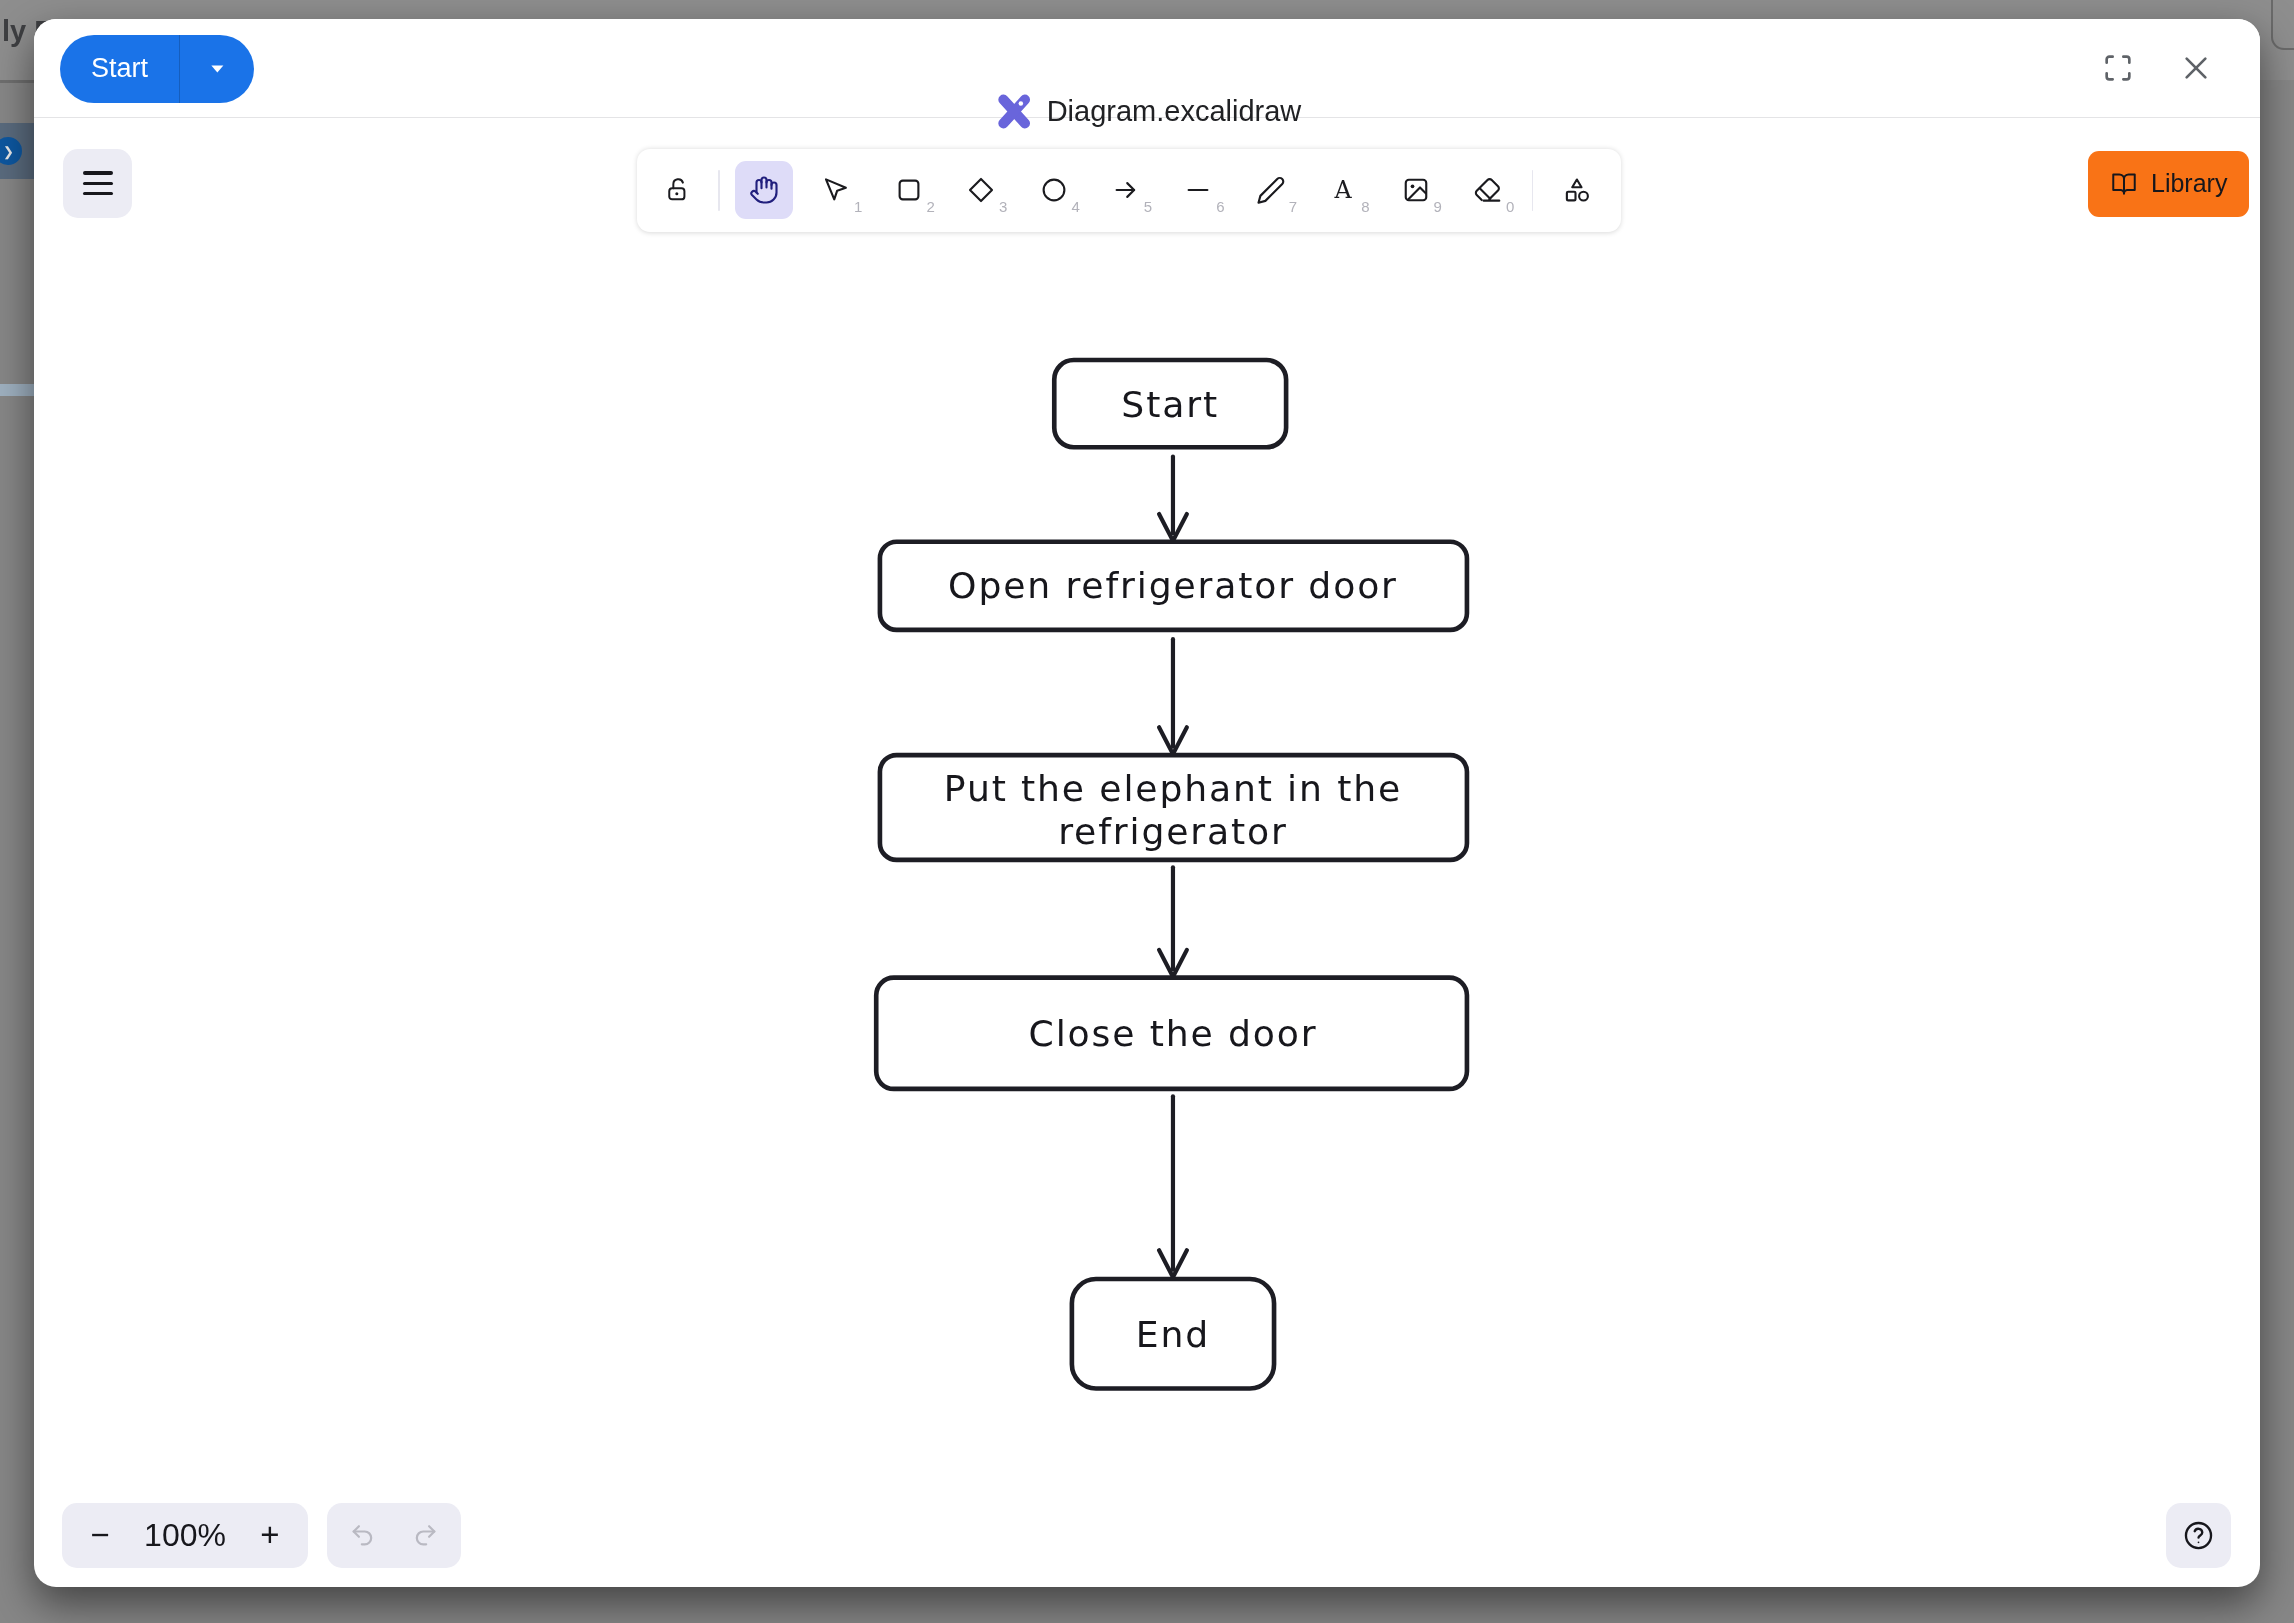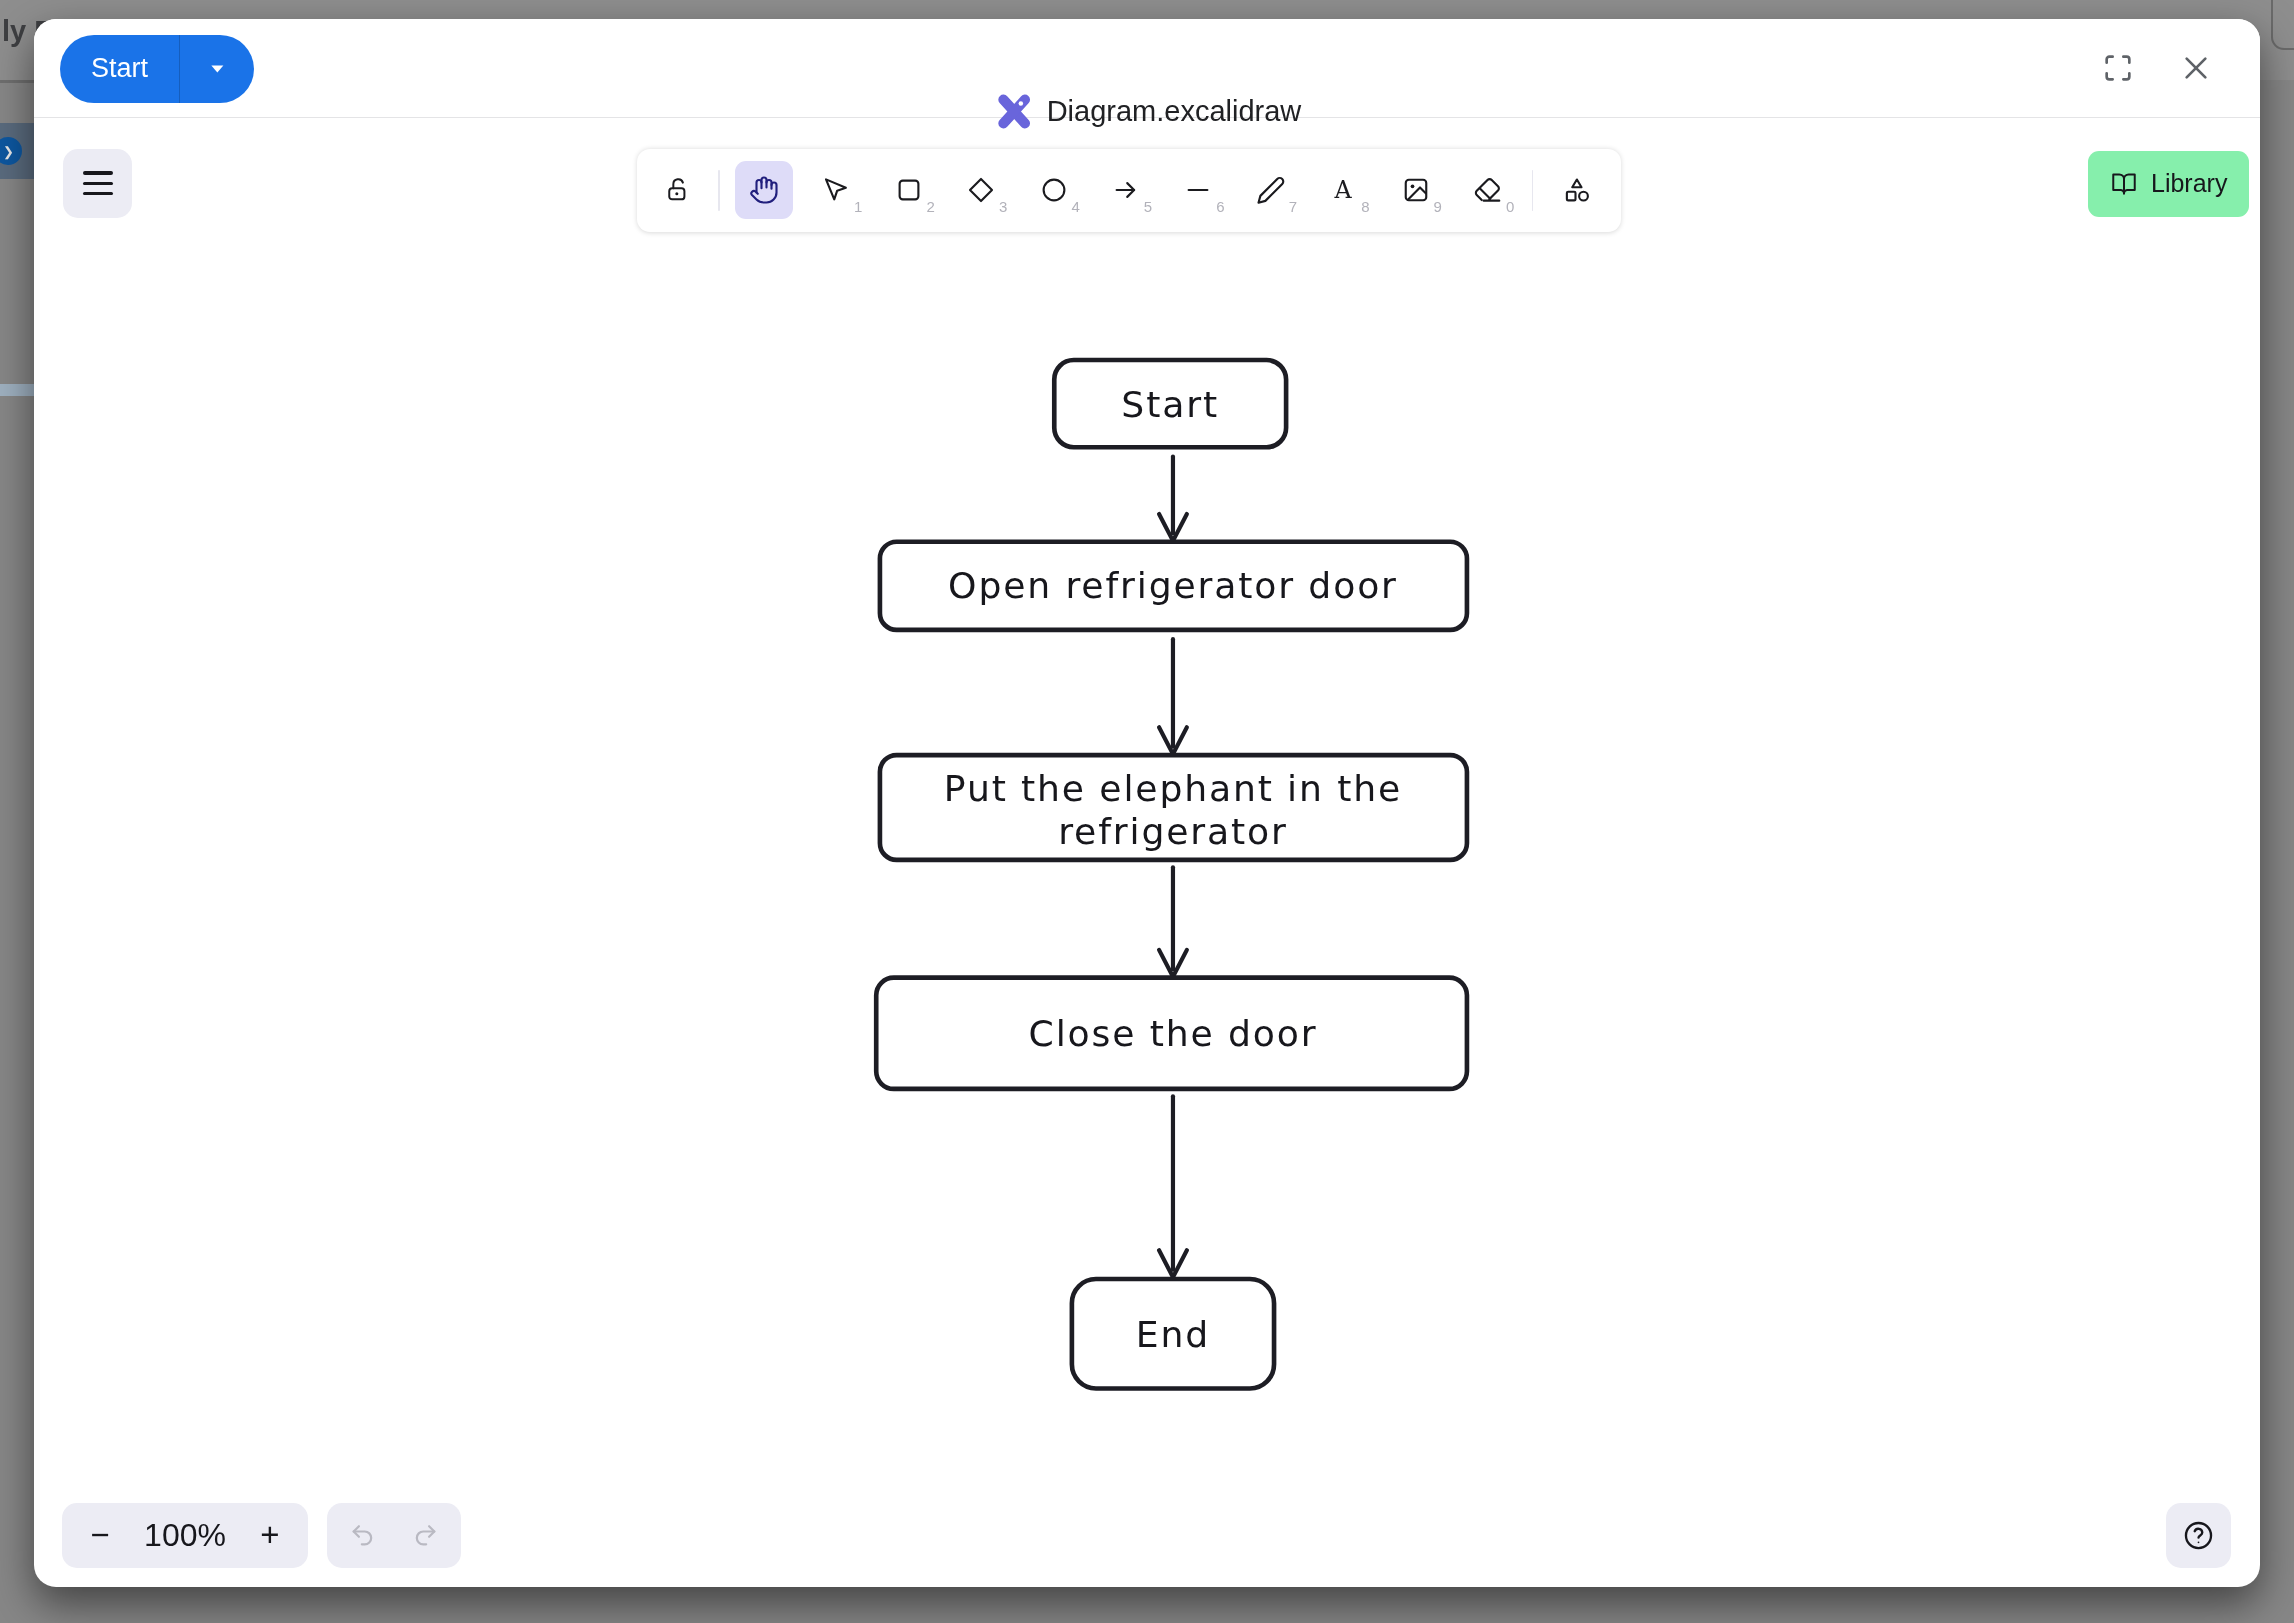--- a/index.html
+++ b/index.html
@@ -55,21 +55,21 @@
            box-shadow:0 0.9px 5.6px rgba(0,0,0,.15);display:flex;align-items:center;justify-content:space-between;
            padding:0 15px;box-sizing:border-box;}
   .tool{position:relative;width:58px;height:58px;border-radius:11px;display:flex;align-items:center;
         justify-content:center;color:#1b1b1f;cursor:pointer;flex:none;}
   .tool.small{width:52px;}
   .tool.selected{background:#dedcf8;color:#211f7d;}
   .tool .key{position:absolute;right:2.8px;bottom:3.7px;font-size:15px;color:#b2b2ba;}
   .tb-divider{width:1.9px;height:41px;background:#e7e7ef;border-radius:0.9px;flex:none;}
 
   .library-btn{position:absolute;left:2054px;top:132px;height:66px;padding:0 22px;border-radius:11px;
-               background:#86efac;display:flex;align-items:center;gap:13px;color:#17171c;font-size:25px;
+               background:#f97316;display:flex;align-items:center;gap:13px;color:#17171c;font-size:25px;
                cursor:pointer;}
 
   
   .zoom-pill{position:absolute;left:28px;top:1484px;width:246px;height:65px;display:flex;align-items:center;}
   .zoom-btn{width:76px;height:65px;display:flex;align-items:center;justify-content:center;font-size:33px;
             color:#17171c;cursor:pointer;}
   .zoom-label{flex:1;text-align:center;font-size:32px;color:#17171c;cursor:pointer;}
   .history-pill{position:absolute;left:293px;top:1484px;width:134px;height:65px;display:flex;align-items:center;
                 justify-content:space-evenly;color:#b9b9c2;}
   .hist-btn{width:52px;height:52px;display:flex;align-items:center;justify-content:center;cursor:pointer;}

